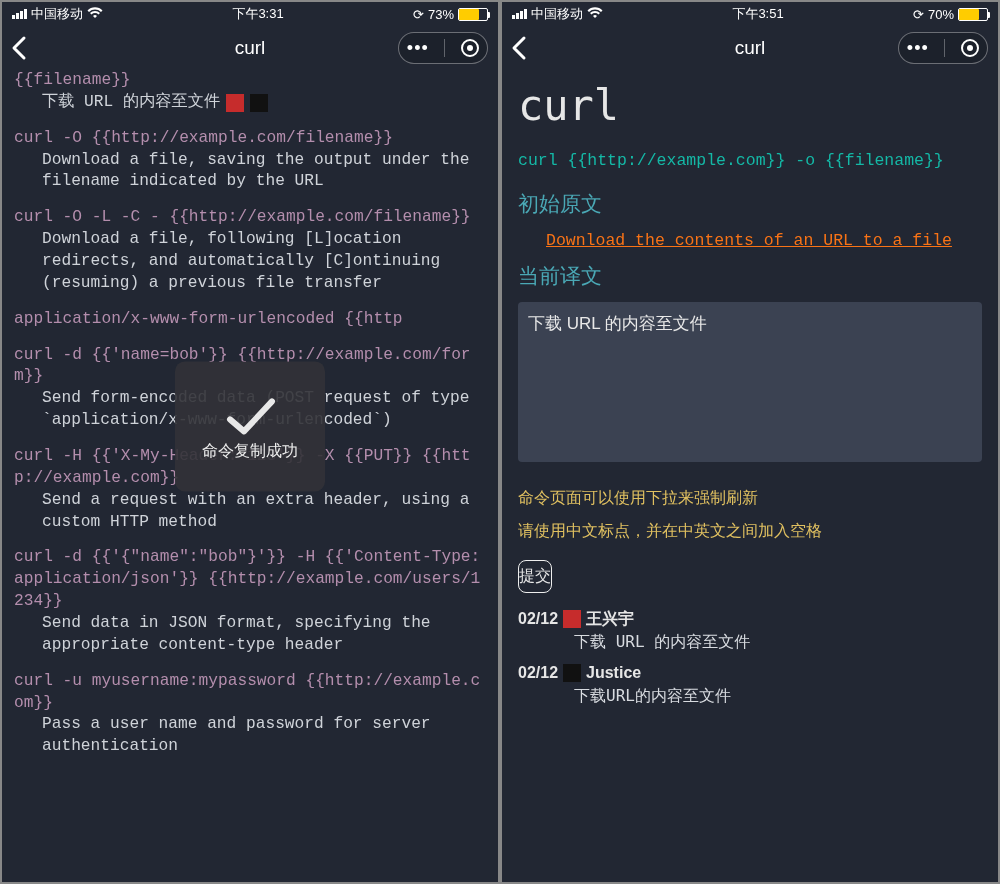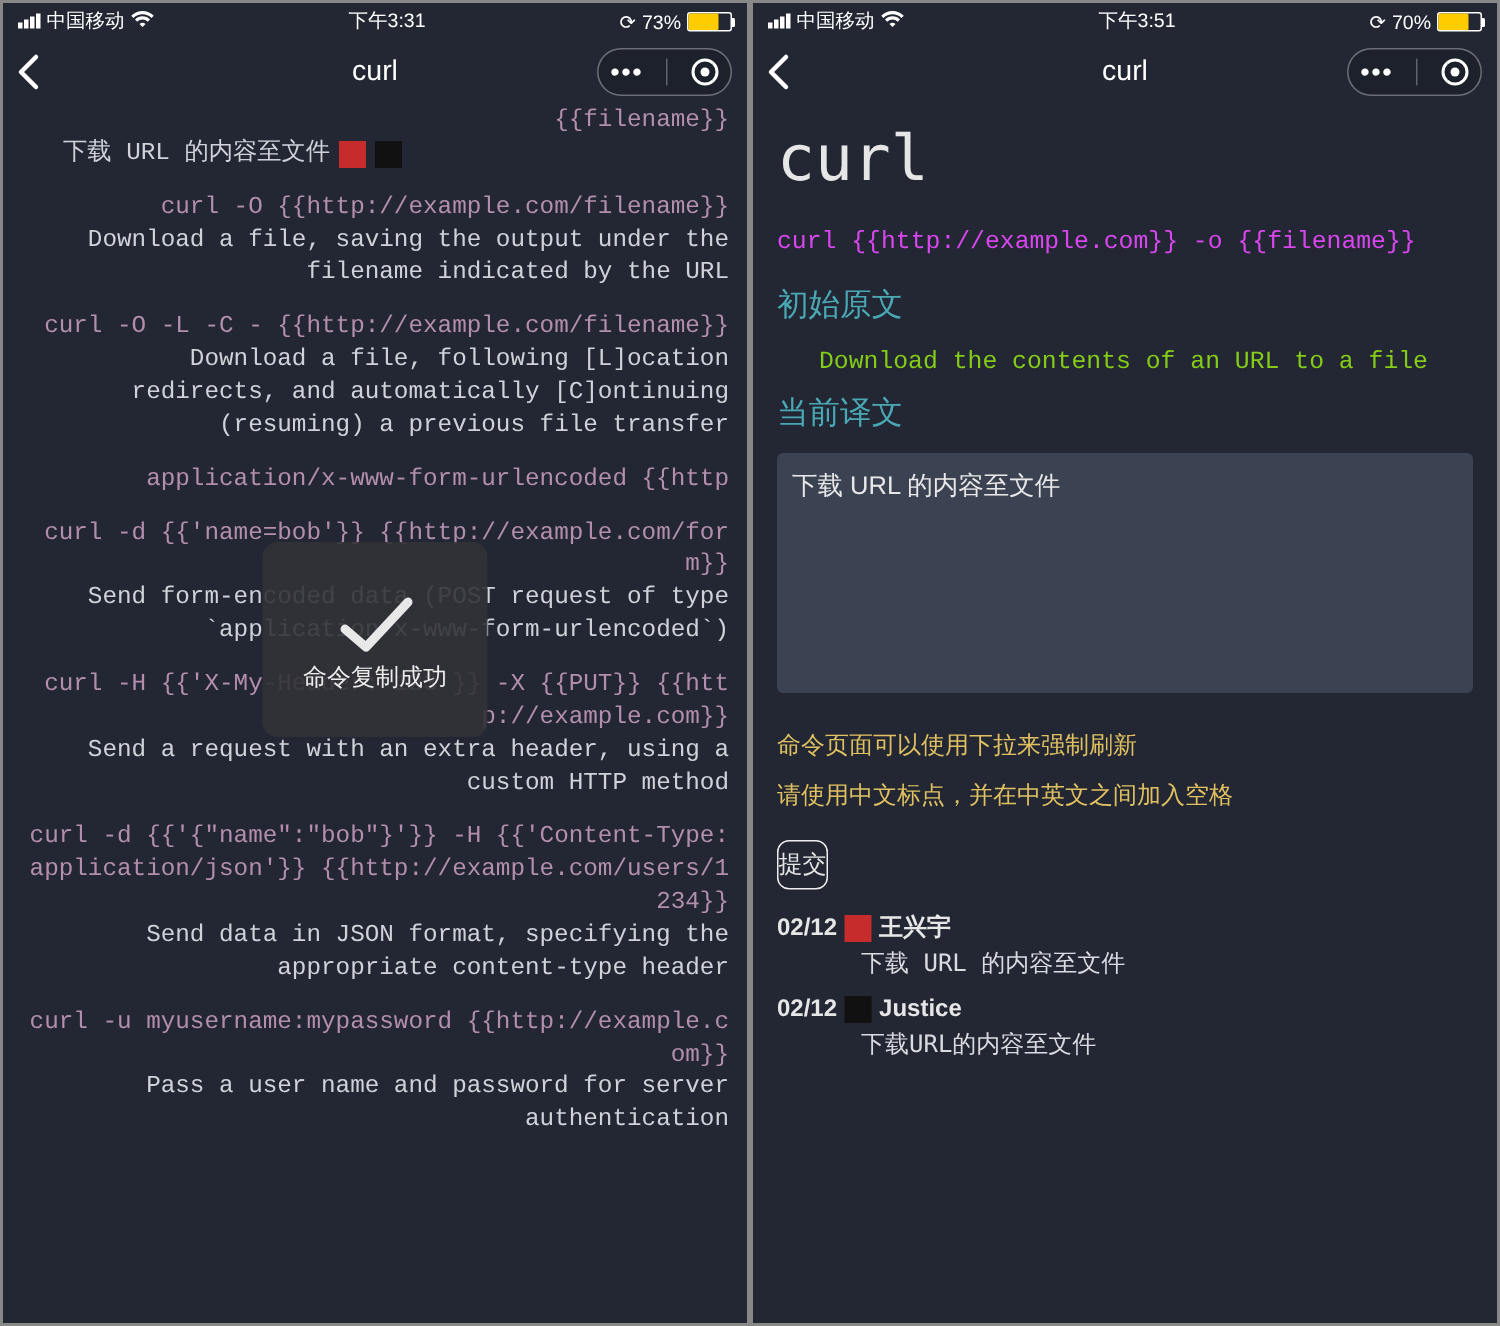--- a/index.html
+++ b/index.html
@@ -73,43 +73,43 @@
     background:rgba(0,0,0,0.15);
   }
   .capsule-div { width:1px; height:18px; background:rgba(255,255,255,0.3); }
   .capsule-dots { color:#fff; font-size:18px; letter-spacing:1px; }
   .capsule-circle {
     width:18px; height:18px; border:2px solid #fff; border-radius:50%;
     display:flex; align-items:center; justify-content:center;
   }
   .capsule-circle::after{ content:""; width:6px; height:6px; background:#fff; border-radius:50%; }
   
-  .content { flex:1; overflow:hidden; padding: 2px 12px 0 12px; font-size:16.2px; line-height:1.35;text-align:right; }
+  .content { flex:1; overflow:hidden; padding: 2px 12px 0 12px; font-size:16.2px; line-height:1.35; }
   .block { margin-bottom: 14px; }
   .cmd { color:#b48ead; word-break:break-all; }
   .desc { color:#cfd3d9; padding-left:28px; }
   .desc-row { display:flex; align-items:center; gap:6px; }
   .mini-avatar { width:18px;height:18px; display:inline-block; }
   .mini-avatar.red{ background:#c62c2c; }
   .mini-avatar.dark{ background:#111;}
   
   .toast {
     position:absolute; left:50%; top:50%; transform:translate(-50%,-62%);
     width:150px; height:130px; background:rgba(50,50,55,0.9);
     border-radius:10px;
     display:flex; flex-direction:column; align-items:center; justify-content:center;
     color:#eee; font-family:-apple-system, sans-serif; font-size:16px;
   }
   .toast svg { width:60px; height:50px; }
   
   .content2 { flex:1; overflow:hidden; padding: 6px 16px 0 16px; font-size:16.5px; line-height:1.45; }
   .h1 { color:#e6e6e6; font-size:42px; font-weight:normal; margin-bottom:12px; font-family:"Menlo",monospace; }
-  .cmd2 { color:#d946ef; margin-bottom:18px; word-break:break-all;}
+  .cmd2 { color:#14b8a6; margin-bottom:18px; word-break:break-all;}
   .section-h { color:#4aa8b5; font-size:21px; margin:10px 0 8px 0; font-family:Liberation Mono, monospace; }
-  .orig-text { color:#84cc16; padding-left:28px; margin-bottom:10px; }
+  .orig-text { color:#f97316; padding-left:28px; margin-bottom:10px;text-decoration:underline; }
   .textarea {
     width:100%; height:160px; background:#3b4252; border:none; border-radius:4px;
     padding:10px; color:#e8e8e8; font-size:17px; font-family:-apple-system,sans-serif;
     resize:none; margin-bottom:16px;
   }
   .hint { color:#e0c060; font-size:16px; margin-bottom:10px; font-family:-apple-system,sans-serif;}
   .submit-btn {
     background:transparent; color:#e6e6e6; border:1.5px solid #eee;
     border-radius:8px; padding:5px 0; font-size:16px; font-family:-apple-system,sans-serif;
     margin:8px 0 14px 0; cursor:pointer;

